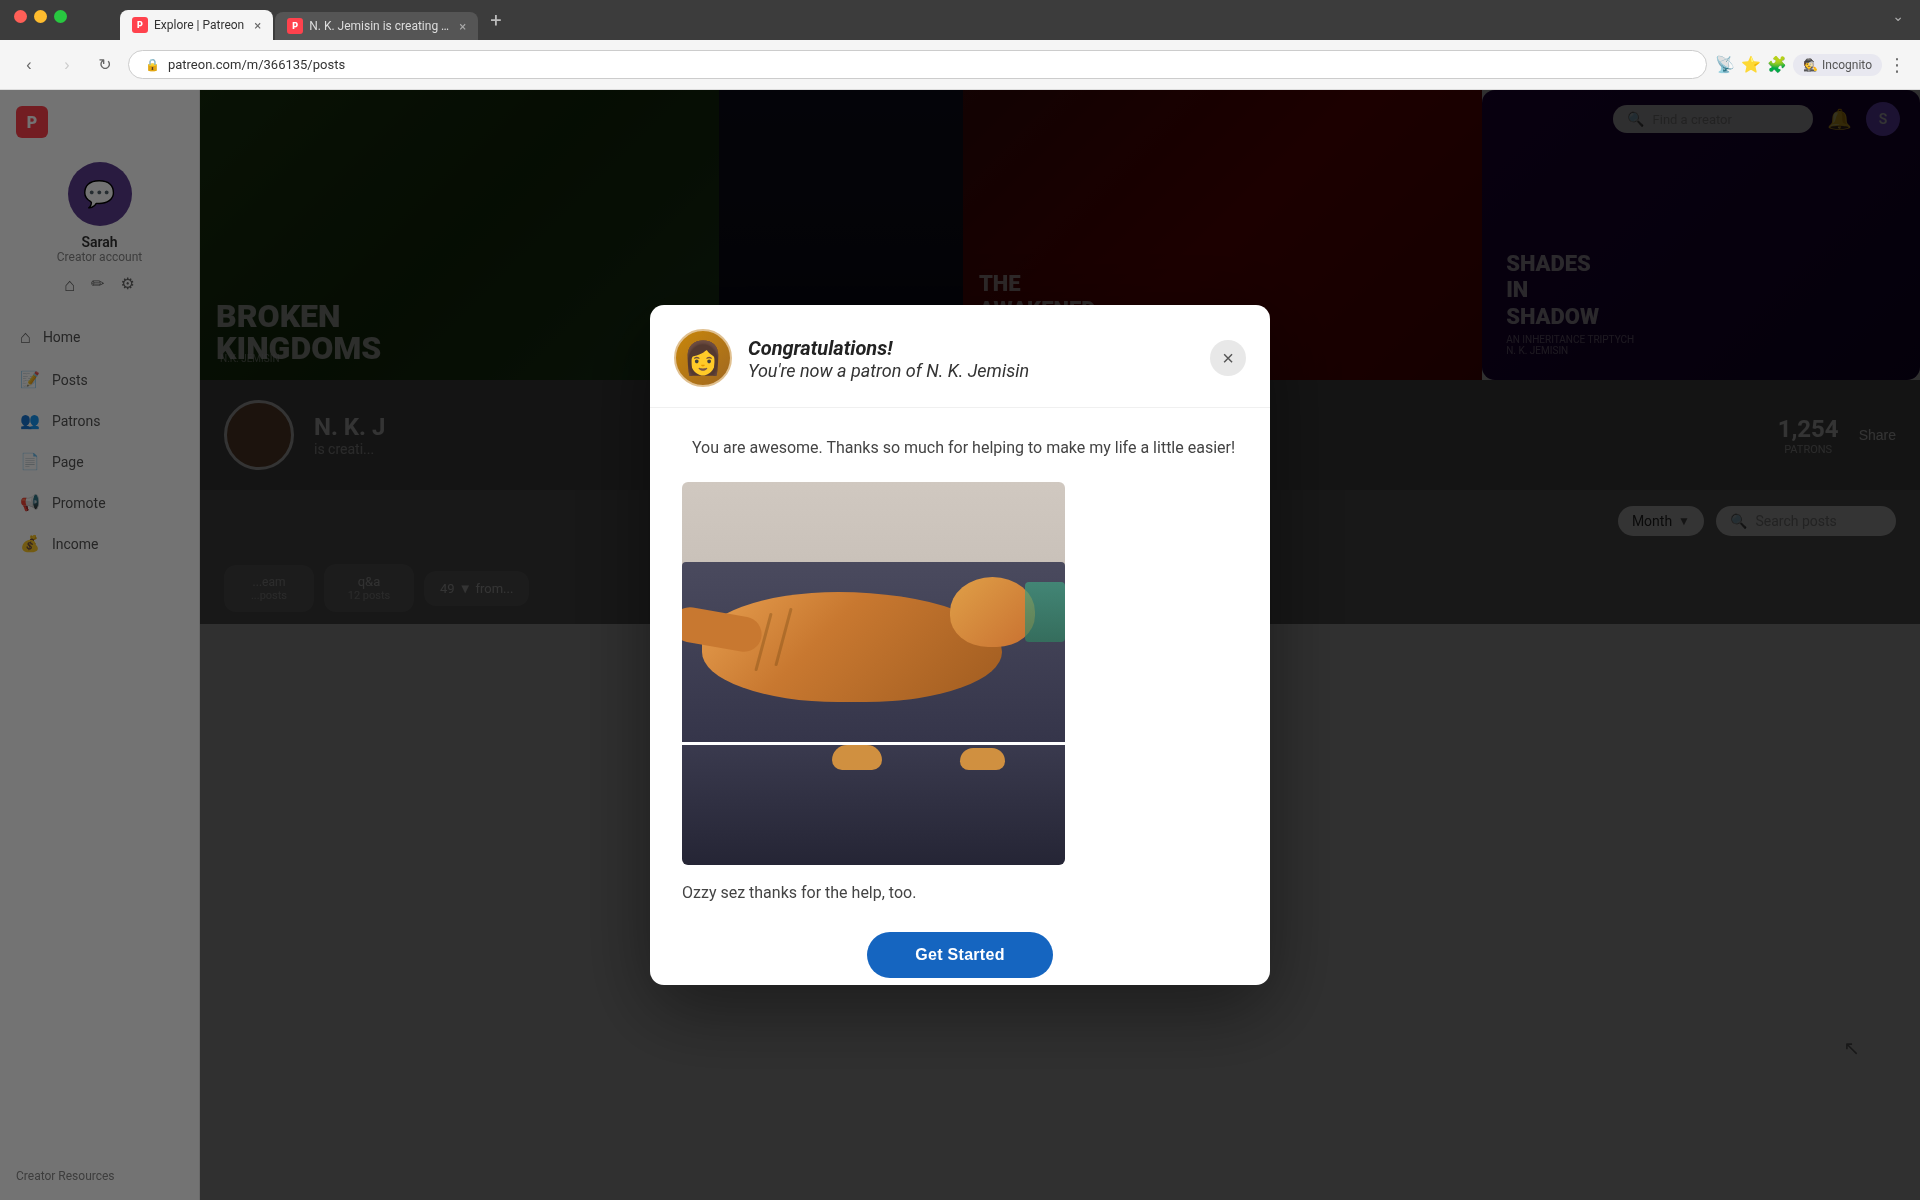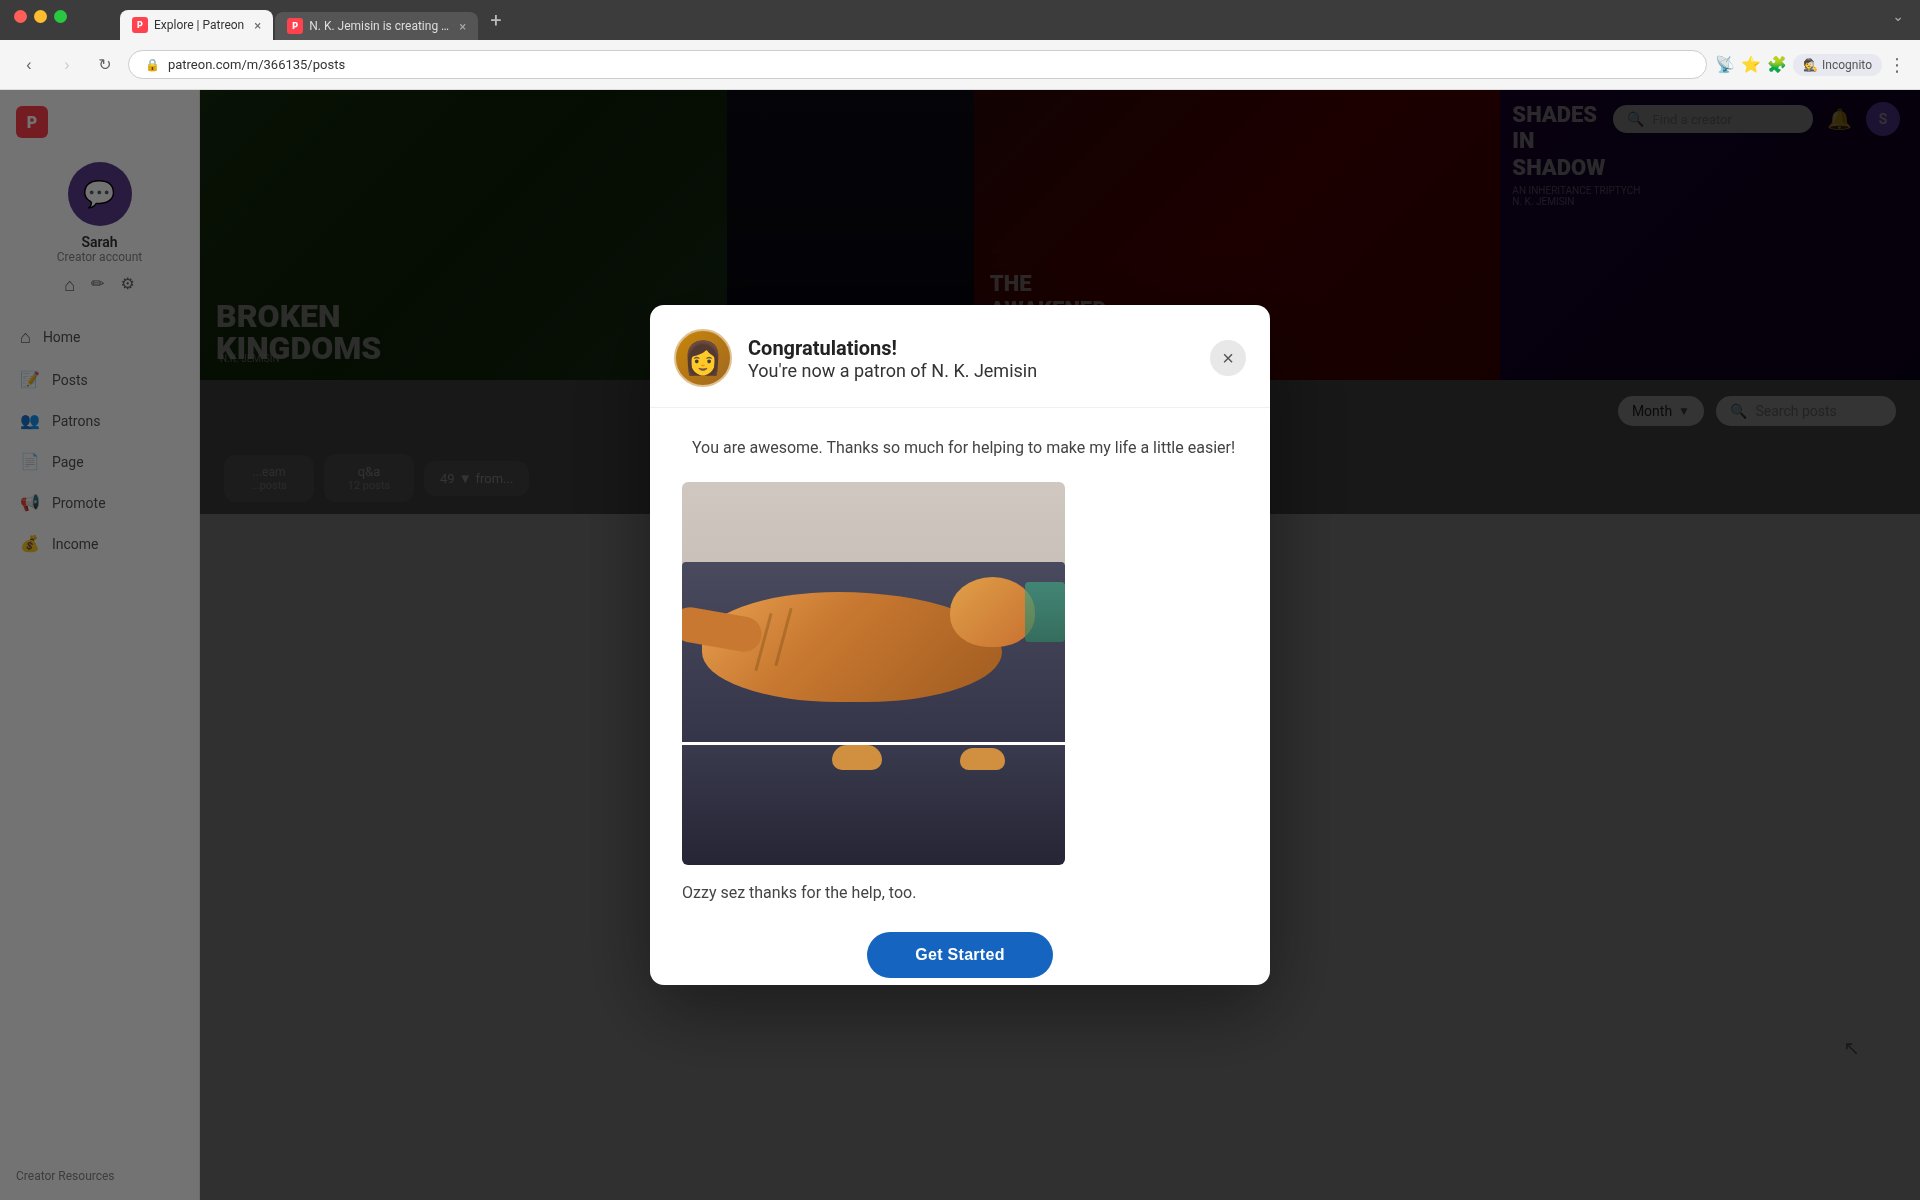--- a/index.html
+++ b/index.html
@@ -133,28 +133,42 @@
         <span style="color: rgba(255,255,255,0.85); font-size: 32px; font-weight: 900; text-transform: uppercase; line-height: 1;">BROKEN<br>KINGDOMS</span>
         <div style="position: absolute; bottom: 16px; left: 20px; color: rgba(255,255,255,0.6); font-size: 10px;">N.K. JEMISIN</div>
       </div>
       <div style="flex: 0.5; background: linear-gradient(180deg, #1a1a2e 0%, #0d0d1e 100%);"></div>
       <div style="flex: 1; background: linear-gradient(135deg, #5c1010 0%, #8b0000 50%, #6b0000 100%); display: flex; align-items: flex-end; padding: 16px; position: relative;">
         <div>
           <span style="color: rgba(255,255,255,0.8); font-size: 22px; font-weight: 900; text-transform: uppercase; line-height: 1.2;">THE<br>AWAKENED<br>KINGDOM</span>
           <div style="color: rgba(255,255,255,0.5); font-size: 9px; margin-top: 4px;">N. K. JEMISIN</div>
         </div>
       </div>
-      <div style="flex: 0.8; background: linear-gradient(135deg, #2a0050 0%, #1a0038 100%); display: flex; padding: 12px;">
+      <div style="flex: 0.8; background: linear-gradient(135deg, #2a0050 0%, #1a0038 100%); display: flex; align-items: flex-end; padding: 24px; border-radius: 13px;">
         <div>
           <span style="color: rgba(255,255,255,0.8); font-size: 22px; font-weight: 900; text-transform: uppercase; line-height: 1.2;">SHADES<br>IN<br>SHADOW</span>
           <div style="color: rgba(255,255,255,0.5); font-size: 10px; margin-top: 4px;">AN INHERITANCE TRIPTYCH<br>N. K. JEMISIN</div>
         </div>
       </div>
     </div>
 
+    <div style="display: flex; align-items: center; padding: 20px 24px; background: #666; gap: 20px;">
+      <div style="width: 70px; height: 70px; border-radius: 50%; background: #8b6040; border: 3px solid white;"></div>
+      <div style="flex: 1;">
+        <div style="font-size: 24px; font-weight: 700; color: white;">N. K. J</div>
+        <div style="font-size: 14px; color: rgba(255,255,255,0.7);">is creati...</div>
+      </div>
+      <div style="text-align: center;">
+        <div style="font-size: 24px; font-weight: 700; color: white;">1,254</div>
+        <div style="font-size: 11px; color: rgba(255,255,255,0.7);">PATRONS</div>
+      </div>
+      <button style="background: none; border: none; color: white; font-size: 14px; cursor: pointer;">
+        <span>Share</span>
+      </button>
+    </div>
 
     <div style="display: flex; align-items: center; padding: 16px 24px; background: #777; gap: 12px;">
       <div style="flex: 1;"></div>
       <div style="display: flex; align-items: center; gap: 6px; background: white; border-radius: 20px; padding: 7px 14px; font-size: 14px; color: #333; cursor: pointer;">
         <span>Month</span>
         <span style="font-size: 12px; color: #666;">▼</span>
       </div>
       <div style="display: flex; align-items: center; gap: 8px; background: white; border-radius: 20px; padding: 7px 14px; font-size: 14px; min-width: 180px; cursor: text;">
         <span style="color: #888; font-size: 14px;">🔍</span>
         <span style="color: #aaa; font-size: 14px;">Search posts</span>
@@ -181,21 +195,21 @@
   </div>
 </div>
 
 <div style="position: fixed; inset: 0; top: 90px; background: rgba(0,0,0,0.55); z-index: 200; display: flex; align-items: center; justify-content: center;">
   <div style="background: white; border-radius: 14px; width: 620px; max-height: 680px; overflow-y: auto; position: relative; box-shadow: 0 24px 80px rgba(0,0,0,0.45);">
 
     <div style="display: flex; align-items: center; padding: 24px 24px 20px; border-bottom: 1px solid #f0f0f0;">
       <div style="width: 58px; height: 58px; border-radius: 50%; background: linear-gradient(135deg, #c8860a, #a06820); overflow: hidden; flex-shrink: 0; margin-right: 16px; display: flex; align-items: center; justify-content: center; border: 2px solid #e0c090;">
         <span style="font-size: 32px;">👩</span>
       </div>
-      <div style="flex: 1;">
+      <div style="flex: 1; font-style: italic;">
         <div style="font-size: 20px; font-weight: 700; color: #222;">Congratulations!</div>
         <div style="font-size: 18px; color: #333;">You're now a patron of N. K. Jemisin</div>
       </div>
       <button style="width: 36px; height: 36px; border-radius: 50%; background: #e8e8e8; border: none; font-size: 20px; cursor: pointer; display: flex; align-items: center; justify-content: center; color: #555; flex-shrink: 0; line-height: 1;">
         <span>×</span>
       </button>
     </div>
 
     <div style="padding: 28px 32px 28px;">
       <p style="font-size: 16px; color: #444; margin-bottom: 22px; line-height: 1.5; margin-left: 10px;">You are awesome. Thanks so much for helping to make my life a little easier!</p>

